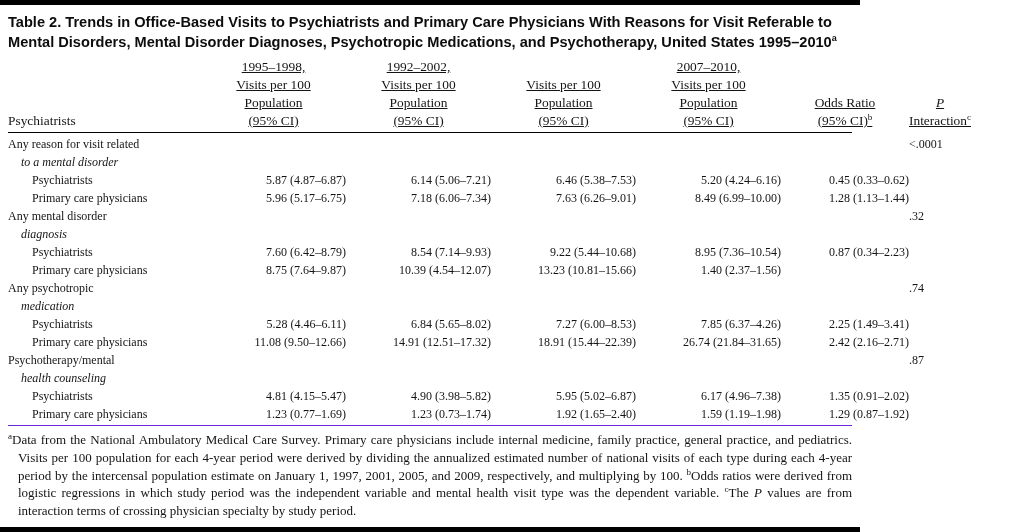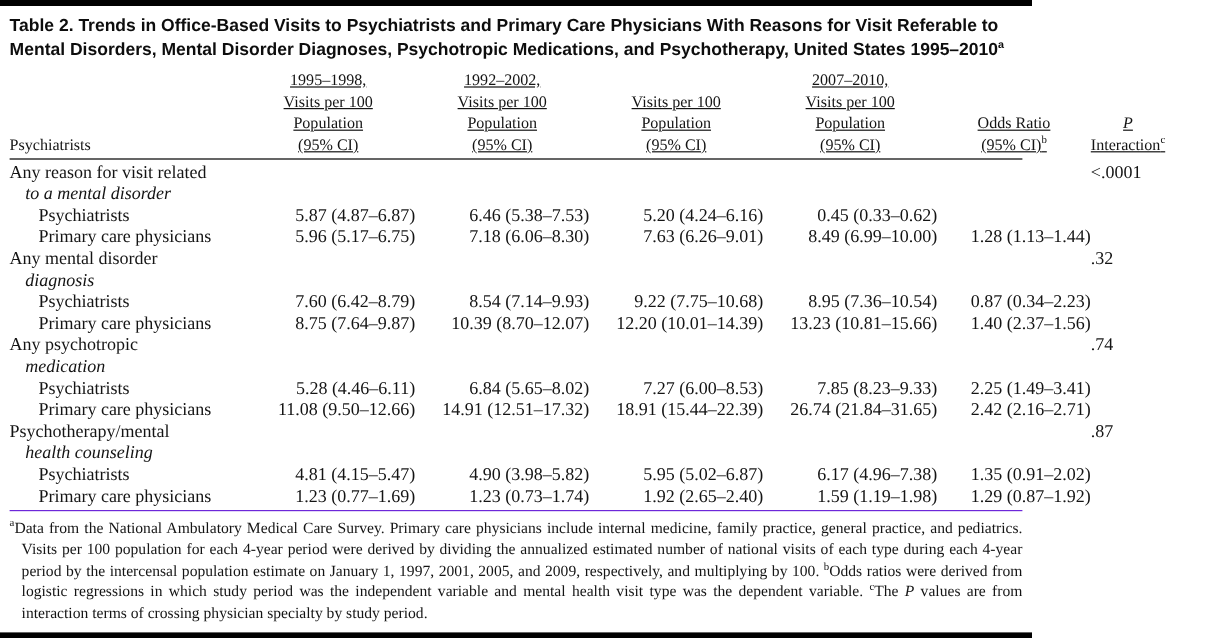--- a/index.html
+++ b/index.html
@@ -7,21 +7,21 @@
   .page{box-sizing:border-box;width:860px;height:532px;border-top:5px solid #000;border-bottom:5px solid #000;padding:5px 8px 3px;}
   .title{font-family:"Liberation Sans","DejaVu Sans",sans-serif;font-weight:700;font-size:14.6px;line-height:20px;color:#0d0d0d;margin:2px 0 4px;}
   .grid{display:grid;grid-template-columns:193px 145px 145px 145px 145px 128px 1fr;}
   .thead{align-items:end;border-bottom:1px solid #000;padding:2px 0 2px;}
   .hcell{font-size:13.4px;line-height:18px;}
   .hc{text-align:center;text-decoration:underline;}
   .char-h{text-align:left;}
   .p-ital{font-style:italic;}
   sup{font-size:9px;line-height:0;vertical-align:super;}
   .tbody{padding:2px 0;}
-  .td{font-size:15px;line-height:18px;white-space:nowrap;}
+  .td{font-size:12px;line-height:18px;white-space:nowrap;}
   .c-num{text-align:right;}
   .c-p{text-align:right;}
   .col7{grid-column:7;}
   .cont{padding-left:13px;font-style:italic;}
   .sub{padding-left:24px;}
   .footnotes{border-top:1px solid #6d28d9;margin-top:0;padding-top:5px;font-size:13px;line-height:17.8px;text-align:justify;}
   .footnotes p{margin:0;padding-left:10px;text-indent:-10px;}
   i{font-style:italic;}
 </style>
 </head>
@@ -71,70 +71,70 @@
     <div class="grid">
       <div class="td">Any reason for visit related</div>
       <div class="td c-p col7">&lt;.0001</div>
     </div>
     <div class="grid">
       <div class="td cont">to a mental disorder</div>
     </div>
     <div class="grid">
       <div class="td sub">Psychiatrists</div>
       <div class="td c-num">5.87 (4.87–6.87)</div>
+      <div class="td c-num">6.14 (5.06–7.21)</div>
       <div class="td c-num">6.46 (5.38–7.53)</div>
       <div class="td c-num">5.20 (4.24–6.16)</div>
       <div class="td c-num">0.45 (0.33–0.62)</div>
     </div>
     <div class="grid">
       <div class="td sub">Primary care physicians</div>
       <div class="td c-num">5.96 (5.17–6.75)</div>
-      <div class="td c-num">7.18 (6.06–8.30)</div>
+      <div class="td c-num">7.18 (6.06–7.34)</div>
       <div class="td c-num">7.63 (6.26–9.01)</div>
       <div class="td c-num">8.49 (6.99–10.00)</div>
       <div class="td c-num">1.28 (1.13–1.44)</div>
     </div>
 
     <div class="grid">
       <div class="td">Any mental disorder</div>
       <div class="td c-p col7">.32</div>
     </div>
     <div class="grid">
       <div class="td cont">diagnosis</div>
     </div>
     <div class="grid">
       <div class="td sub">Psychiatrists</div>
       <div class="td c-num">7.60 (6.42–8.79)</div>
       <div class="td c-num">8.54 (7.14–9.93)</div>
-      <div class="td c-num">9.22 (7.75–10.68)</div>
+      <div class="td c-num">9.22 (5.44–10.68)</div>
       <div class="td c-num">8.95 (7.36–10.54)</div>
       <div class="td c-num">0.87 (0.34–2.23)</div>
     </div>
     <div class="grid">
       <div class="td sub">Primary care physicians</div>
       <div class="td c-num">8.75 (7.64–9.87)</div>
-      <div class="td c-num">10.39 (8.70–12.07)</div>
-      <div class="td c-num">12.20 (10.01–14.39)</div>
+      <div class="td c-num">10.39 (4.54–12.07)</div>
       <div class="td c-num">13.23 (10.81–15.66)</div>
       <div class="td c-num">1.40 (2.37–1.56)</div>
     </div>
 
     <div class="grid">
       <div class="td">Any psychotropic</div>
       <div class="td c-p col7">.74</div>
     </div>
     <div class="grid">
       <div class="td cont">medication</div>
     </div>
     <div class="grid">
       <div class="td sub">Psychiatrists</div>
       <div class="td c-num">5.28 (4.46–6.11)</div>
       <div class="td c-num">6.84 (5.65–8.02)</div>
       <div class="td c-num">7.27 (6.00–8.53)</div>
-      <div class="td c-num">7.85 (8.23–9.33)</div>
+      <div class="td c-num">7.85 (6.37–4.26)</div>
       <div class="td c-num">2.25 (1.49–3.41)</div>
     </div>
     <div class="grid">
       <div class="td sub">Primary care physicians</div>
       <div class="td c-num">11.08 (9.50–12.66)</div>
       <div class="td c-num">14.91 (12.51–17.32)</div>
       <div class="td c-num">18.91 (15.44–22.39)</div>
       <div class="td c-num">26.74 (21.84–31.65)</div>
       <div class="td c-num">2.42 (2.16–2.71)</div>
     </div>
@@ -151,21 +151,21 @@
       <div class="td c-num">4.81 (4.15–5.47)</div>
       <div class="td c-num">4.90 (3.98–5.82)</div>
       <div class="td c-num">5.95 (5.02–6.87)</div>
       <div class="td c-num">6.17 (4.96–7.38)</div>
       <div class="td c-num">1.35 (0.91–2.02)</div>
     </div>
     <div class="grid">
       <div class="td sub">Primary care physicians</div>
       <div class="td c-num">1.23 (0.77–1.69)</div>
       <div class="td c-num">1.23 (0.73–1.74)</div>
-      <div class="td c-num">1.92 (2.65–2.40)</div>
+      <div class="td c-num">1.92 (1.65–2.40)</div>
       <div class="td c-num">1.59 (1.19–1.98)</div>
       <div class="td c-num">1.29 (0.87–1.92)</div>
     </div>
 
   </div>
 
   <div class="footnotes">
     <p><sup>a</sup><span>Data from the National Ambulatory Medical Care Survey. Primary care physicians include internal medicine, family practice, general practice, and pediatrics. Visits per 100 population for each 4-year period were derived by dividing the annualized estimated number of national visits of each type during each 4-year period by the intercensal population estimate on January 1, 1997, 2001, 2005, and 2009, respectively, and multiplying by 100. </span><sup>b</sup><span>Odds ratios were derived from logistic regressions in which study period was the independent variable and mental health visit type was the dependent variable. </span><sup>c</sup><span>The </span><i>P</i><span> values are from interaction terms of crossing physician specialty by study period.</span></p>
   </div>
 

